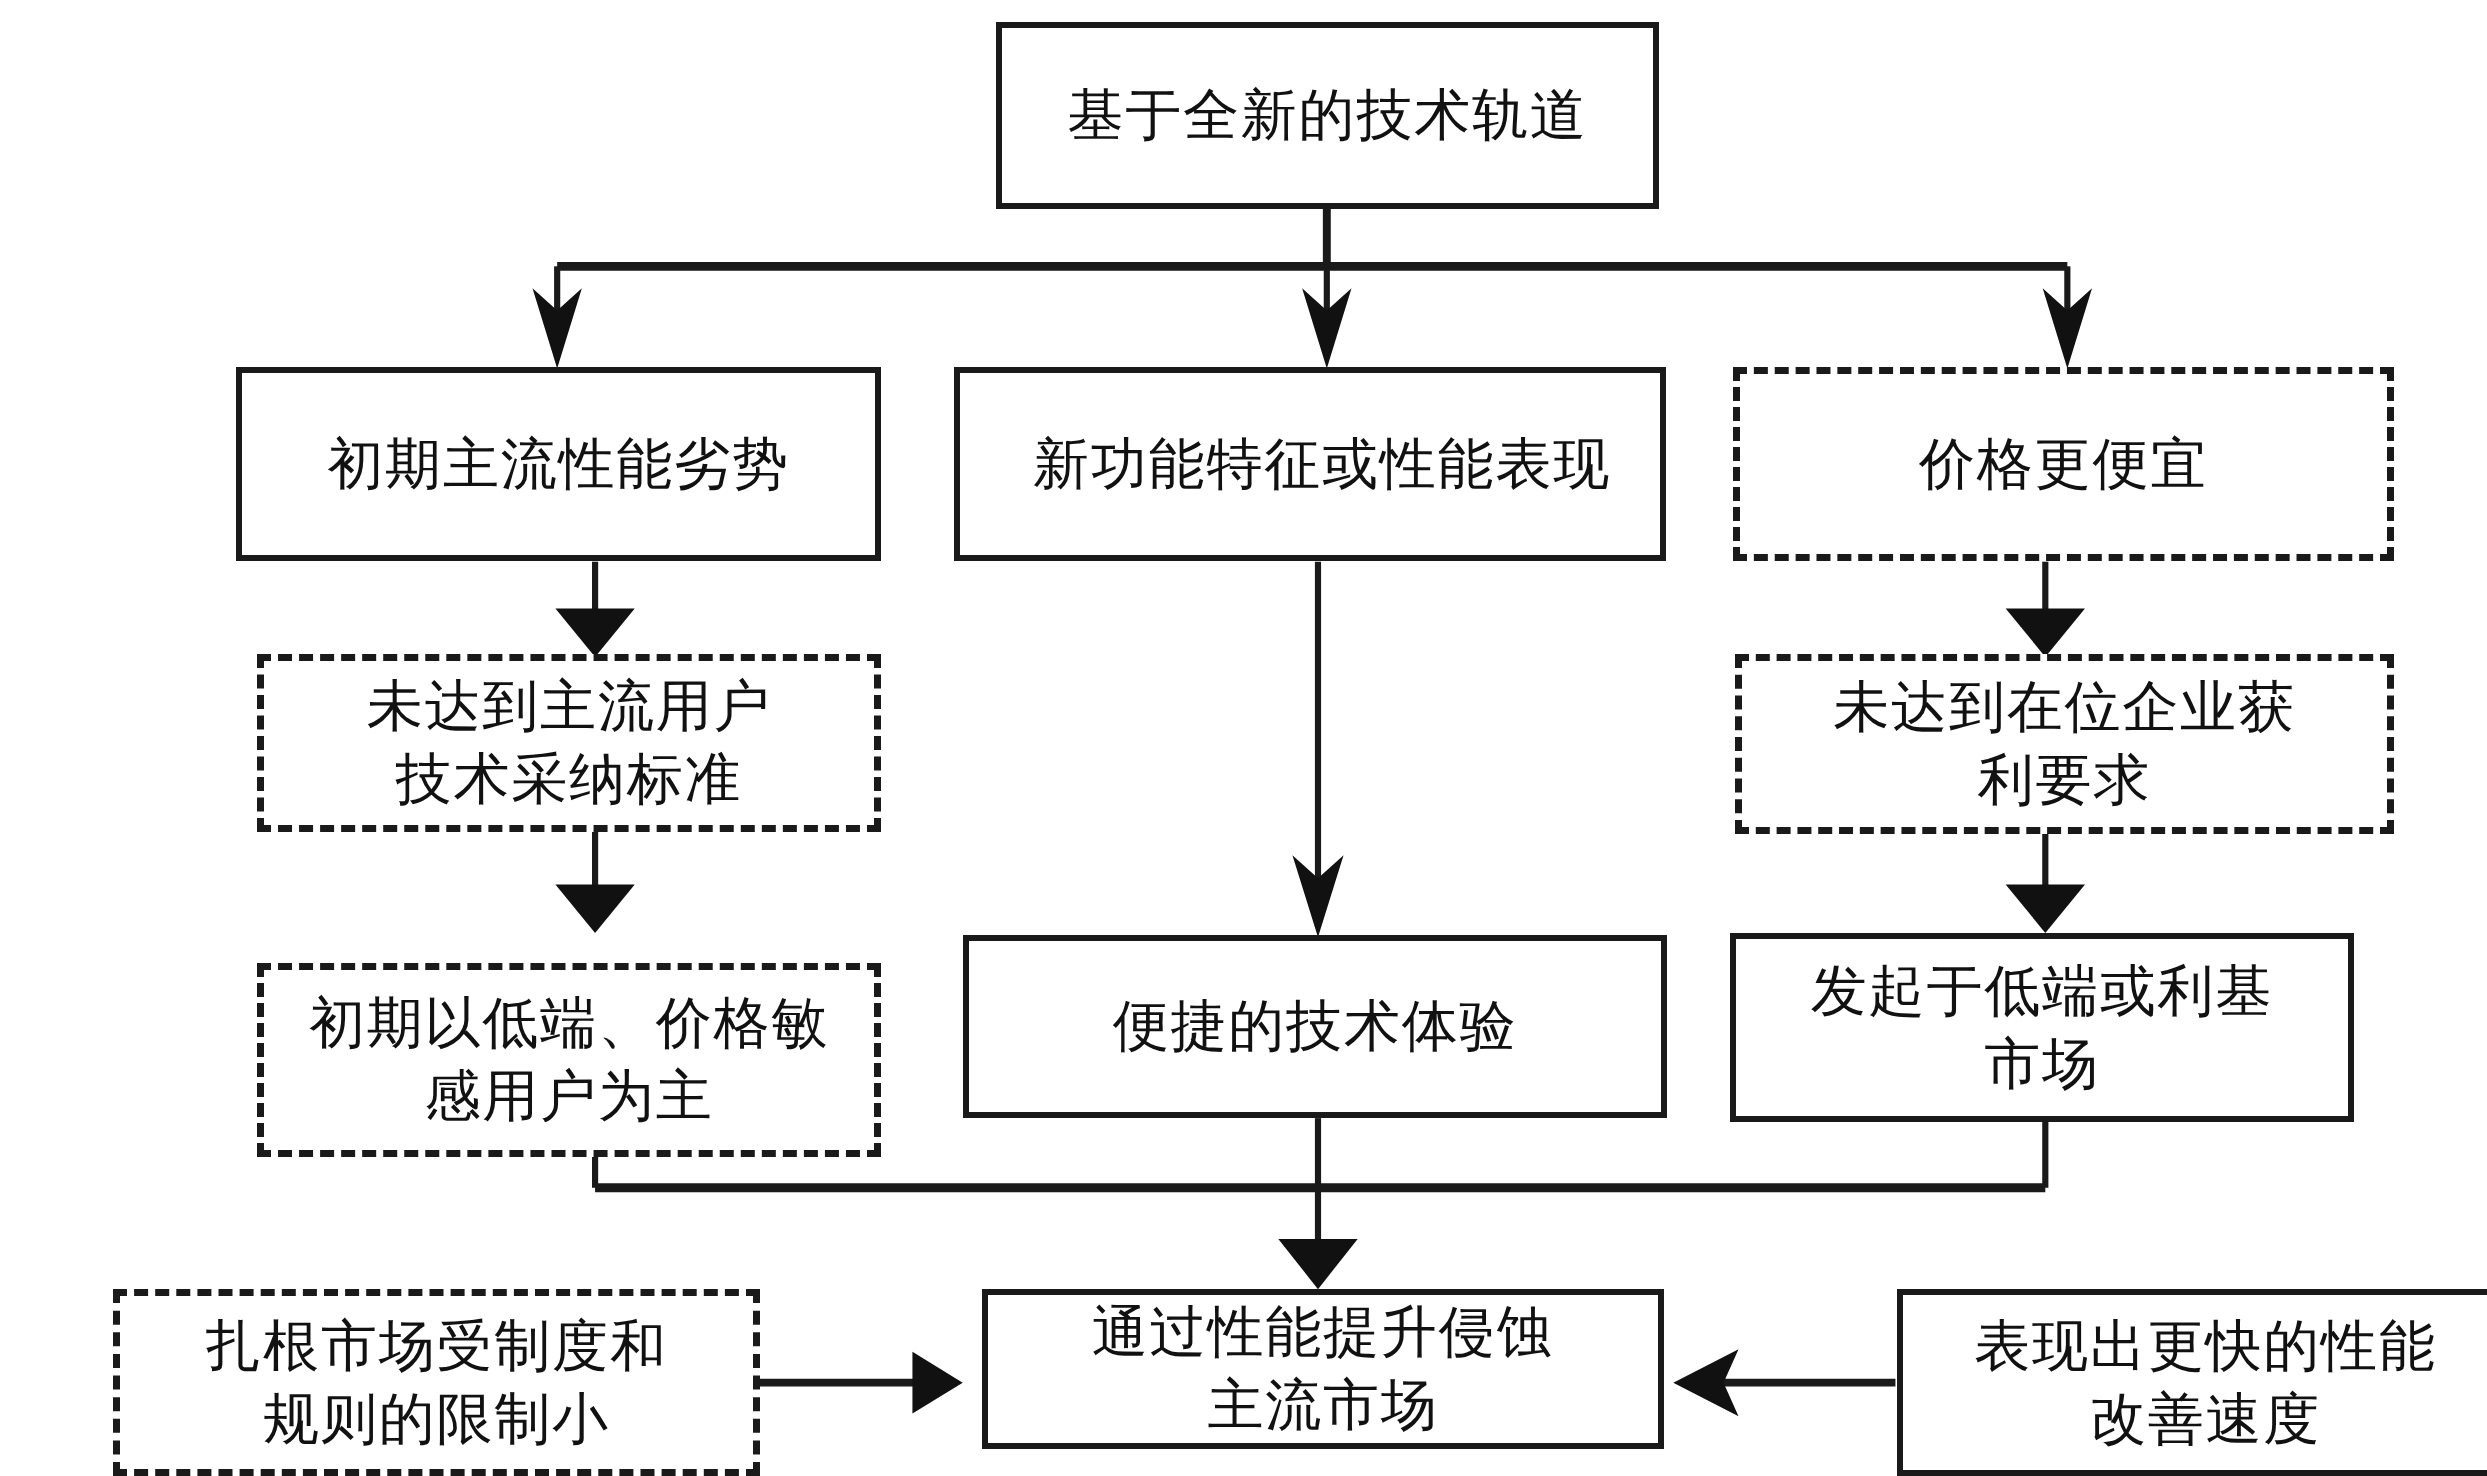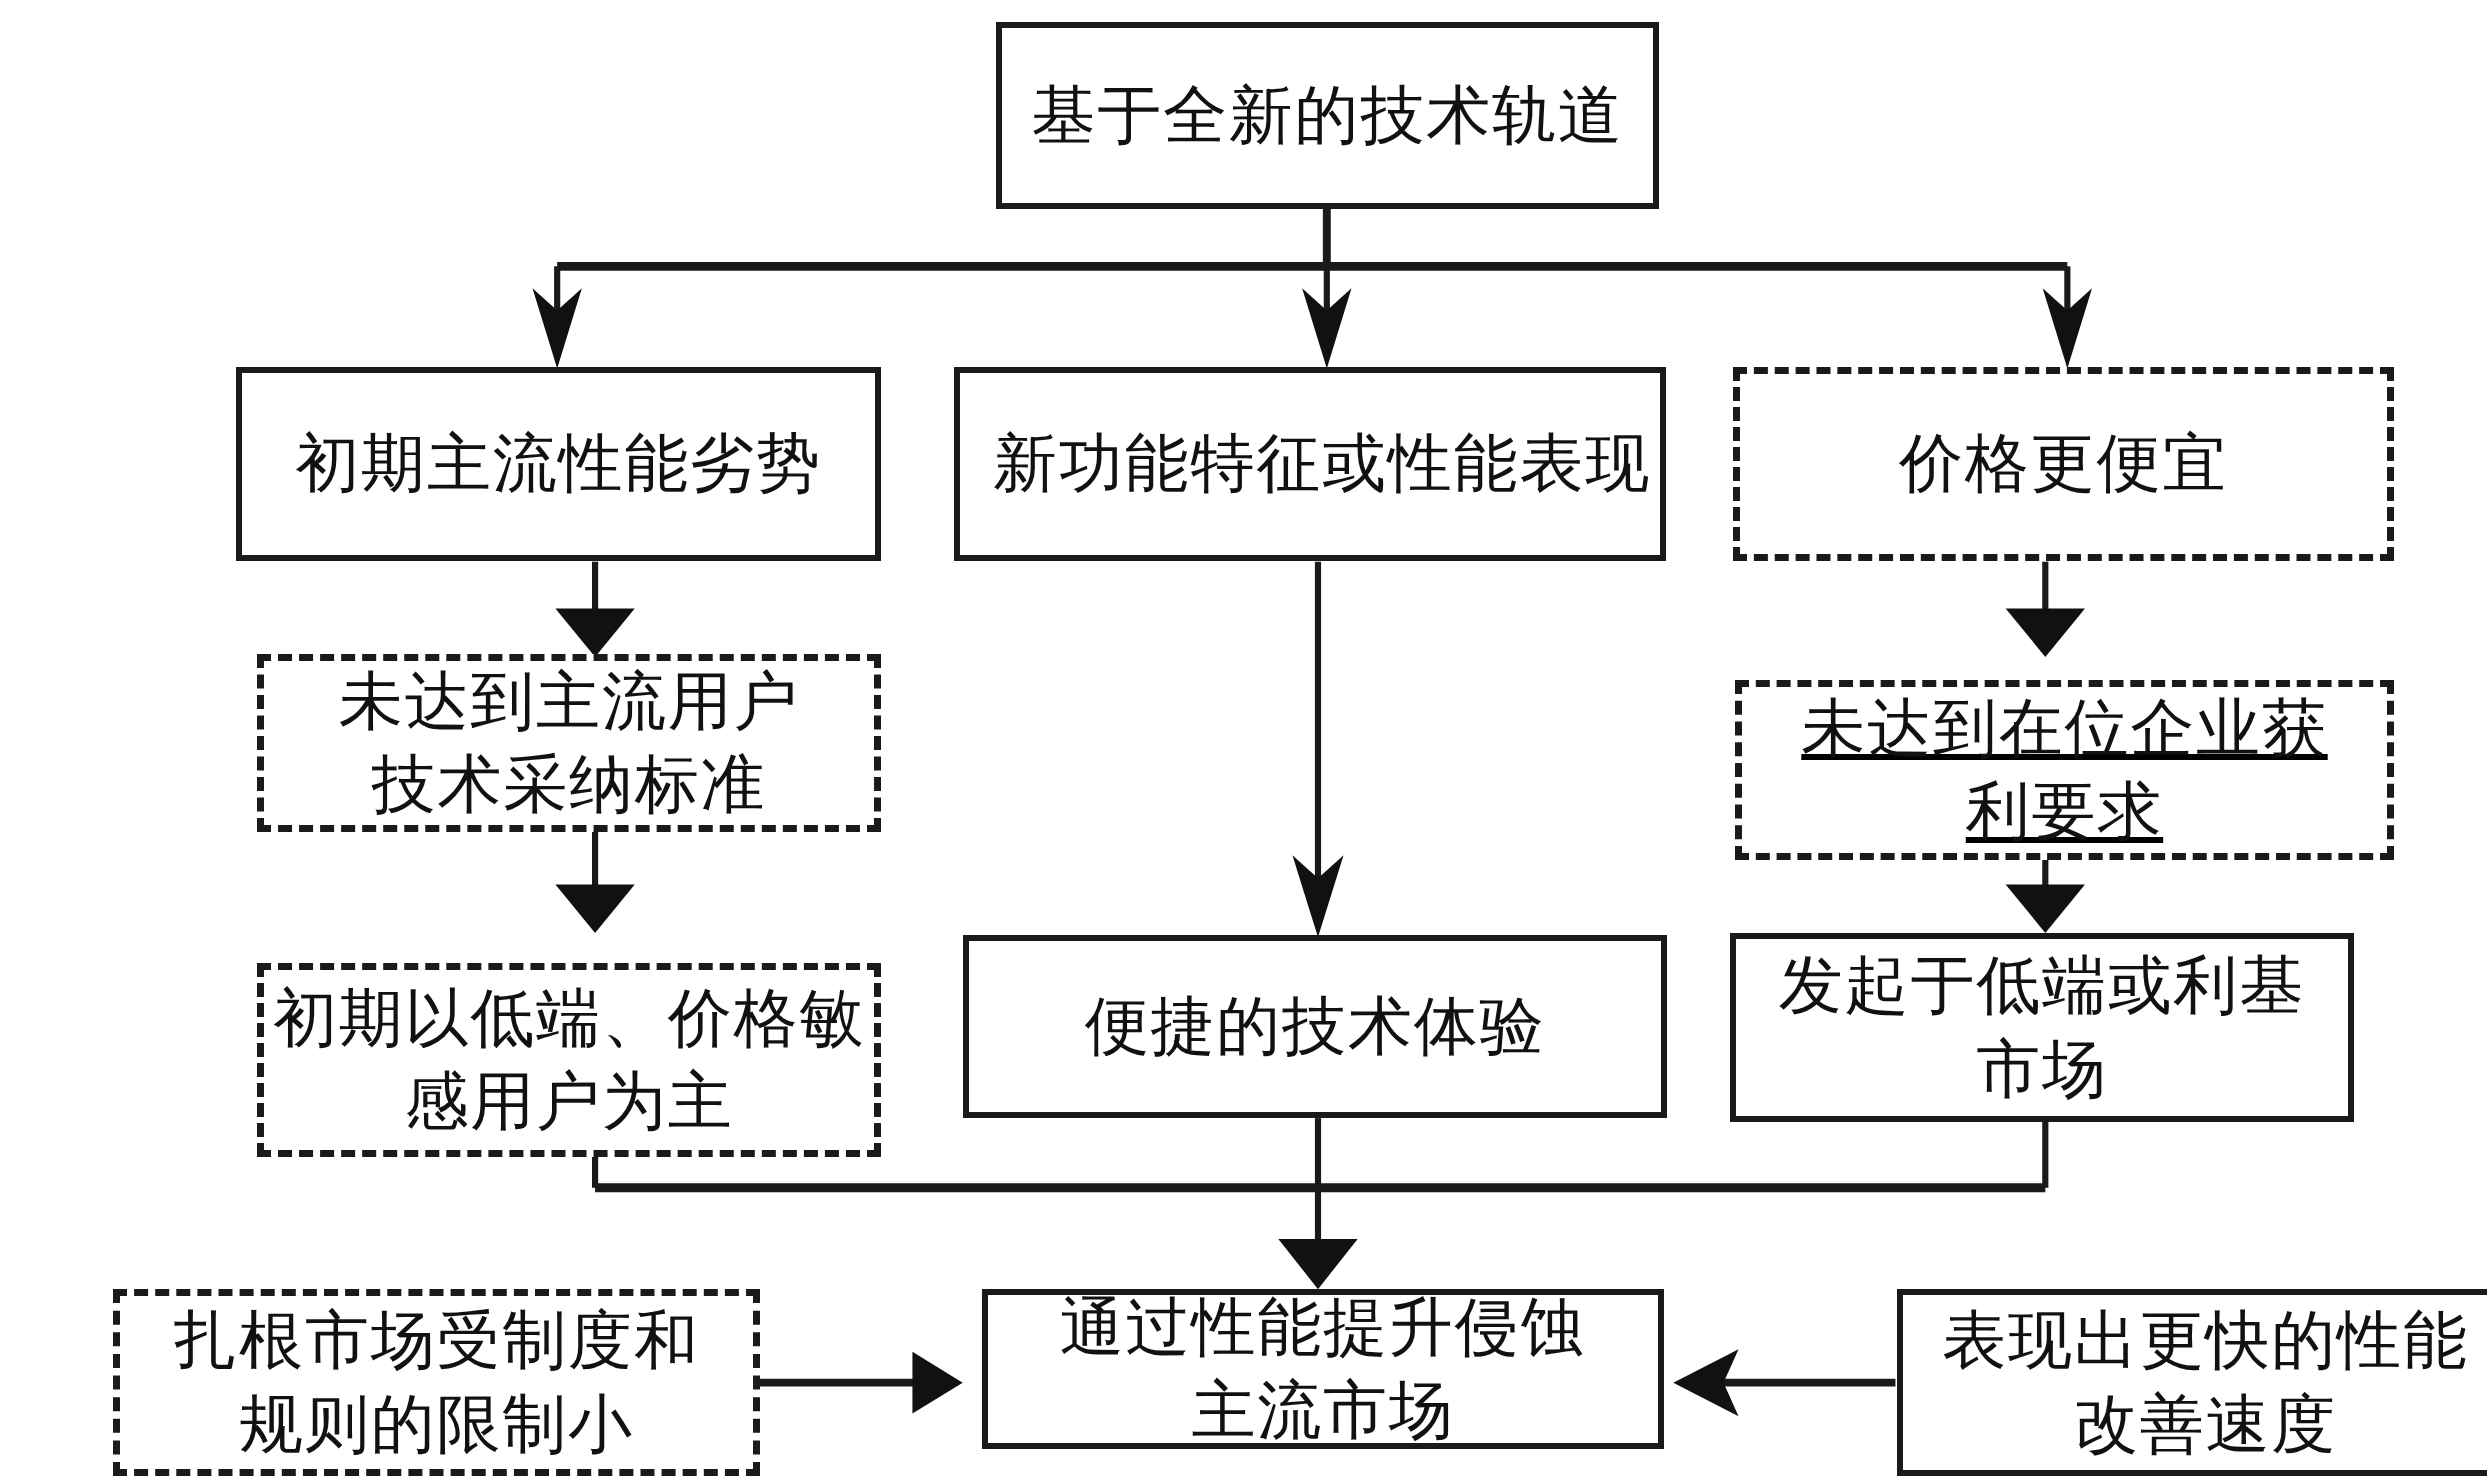--- a/index.html
+++ b/index.html
@@ -21,21 +21,21 @@
     background:#ffffff;
     display:flex;
     align-items:center;
     justify-content:center;
     text-align:center;
     z-index:3;
   }
   .node .label{
     display:block;
     line-height:1.30;
-    font-size:64px;
+    font-size:56px;
     letter-spacing:1.8px;
     white-space:pre-line;
     color:#111111;
   }
   .solid{border:6.2px solid #1a1a1a;}
   .dashed{border:7px dashed #1a1a1a;}
   svg#wires{
     position:absolute;
     left:0;top:0;
     width:2487px;
@@ -119,21 +119,21 @@
 
   <div class="node dashed" style="left:1733px;top:367px;width:661px;height:194px;">
     <span class="label">价格更便宜</span>
   </div>
 
   <div class="node dashed" style="left:257px;top:654px;width:624px;height:178px;">
     <span class="label">未达到主流用户
 技术采纳标准</span>
   </div>
 
-  <div class="node dashed" style="left:1735px;top:680px;width:659px;height:180px;text-decoration:underline;">
+  <div class="node dashed" style="left:1735px;top:654px;width:659px;height:180px;">
     <span class="label">未达到在位企业获
 利要求</span>
   </div>
 
   <div class="node dashed" style="left:257px;top:963px;width:624px;height:194px;">
     <span class="label">初期以低端、价格敏
 感用户为主</span>
   </div>
 
   <div class="node solid" style="left:963px;top:935px;width:704px;height:183px;">

